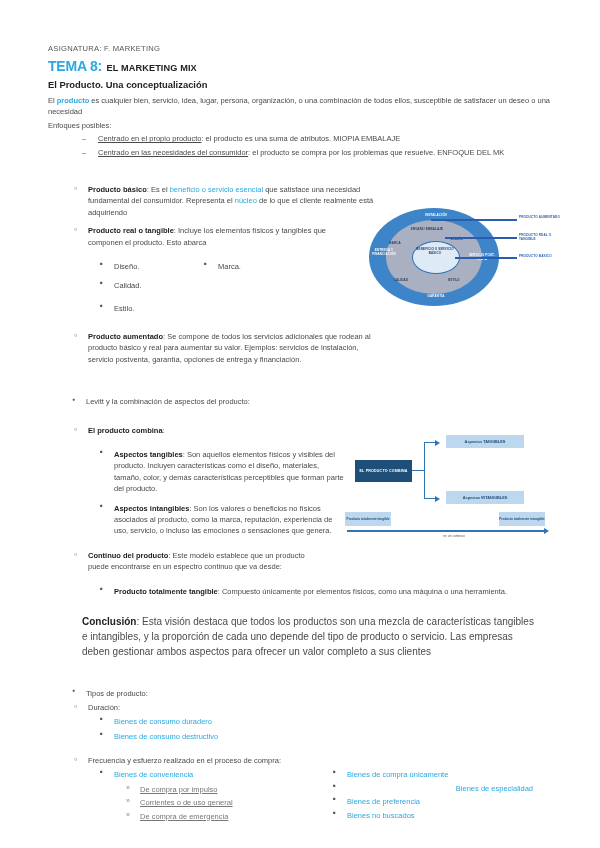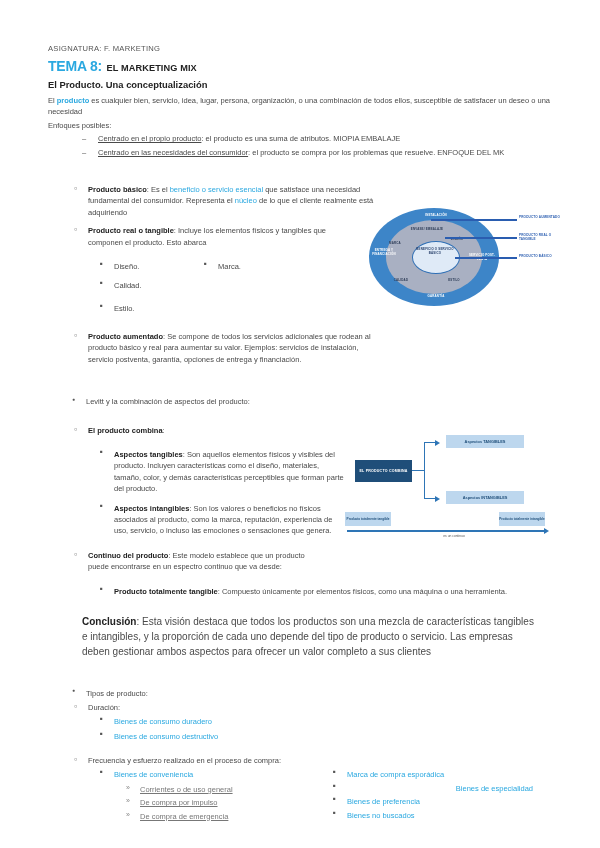--- a/index.html
+++ b/index.html
@@ -261,28 +261,28 @@
     <ul class="lvl2">
       <li><span>Frecuencia y esfuerzo realizado en el proceso de compra:</span></li>
     </ul>
 
     <div class="twocol">
       <div class="col" style="width:285px;">
         <ul class="lvl3" style="margin-left:52px;">
           <li><span class="blue">Bienes de conveniencia</span></li>
         </ul>
         <ul class="lvl4" style="margin-left:78px;">
+          <li><span class="u" style="color:#777;">De compra por impulso</span></li>
           <li><span class="u" style="color:#777;">Corrientes o de uso general</span></li>
-          <li><span class="u" style="color:#777;">De compra por impulso</span></li>
           <li><span class="u" style="color:#777;">De compra de emergencia</span></li>
         </ul>
       </div>
       <div class="col" style="width:200px;">
         <ul class="lvl3" style="margin-left:0;">
-          <li style="margin-bottom:2px;"><span class="blue">Marca de compra esporádica</span></li>
+          <li style="margin-bottom:2px;"><span class="blue">Bienes de compra únicamente</span></li>
           <li style="margin-bottom:2px;text-align:right;"><span class="blue">Bienes de especialidad</span></li>
           <li style="margin-bottom:2px;"><span class="blue">Bienes de preferencia</span></li>
           <li><span class="blue">Bienes no buscados</span></li>
         </ul>
       </div>
     </div>
 
   </div>
 </div>
 

